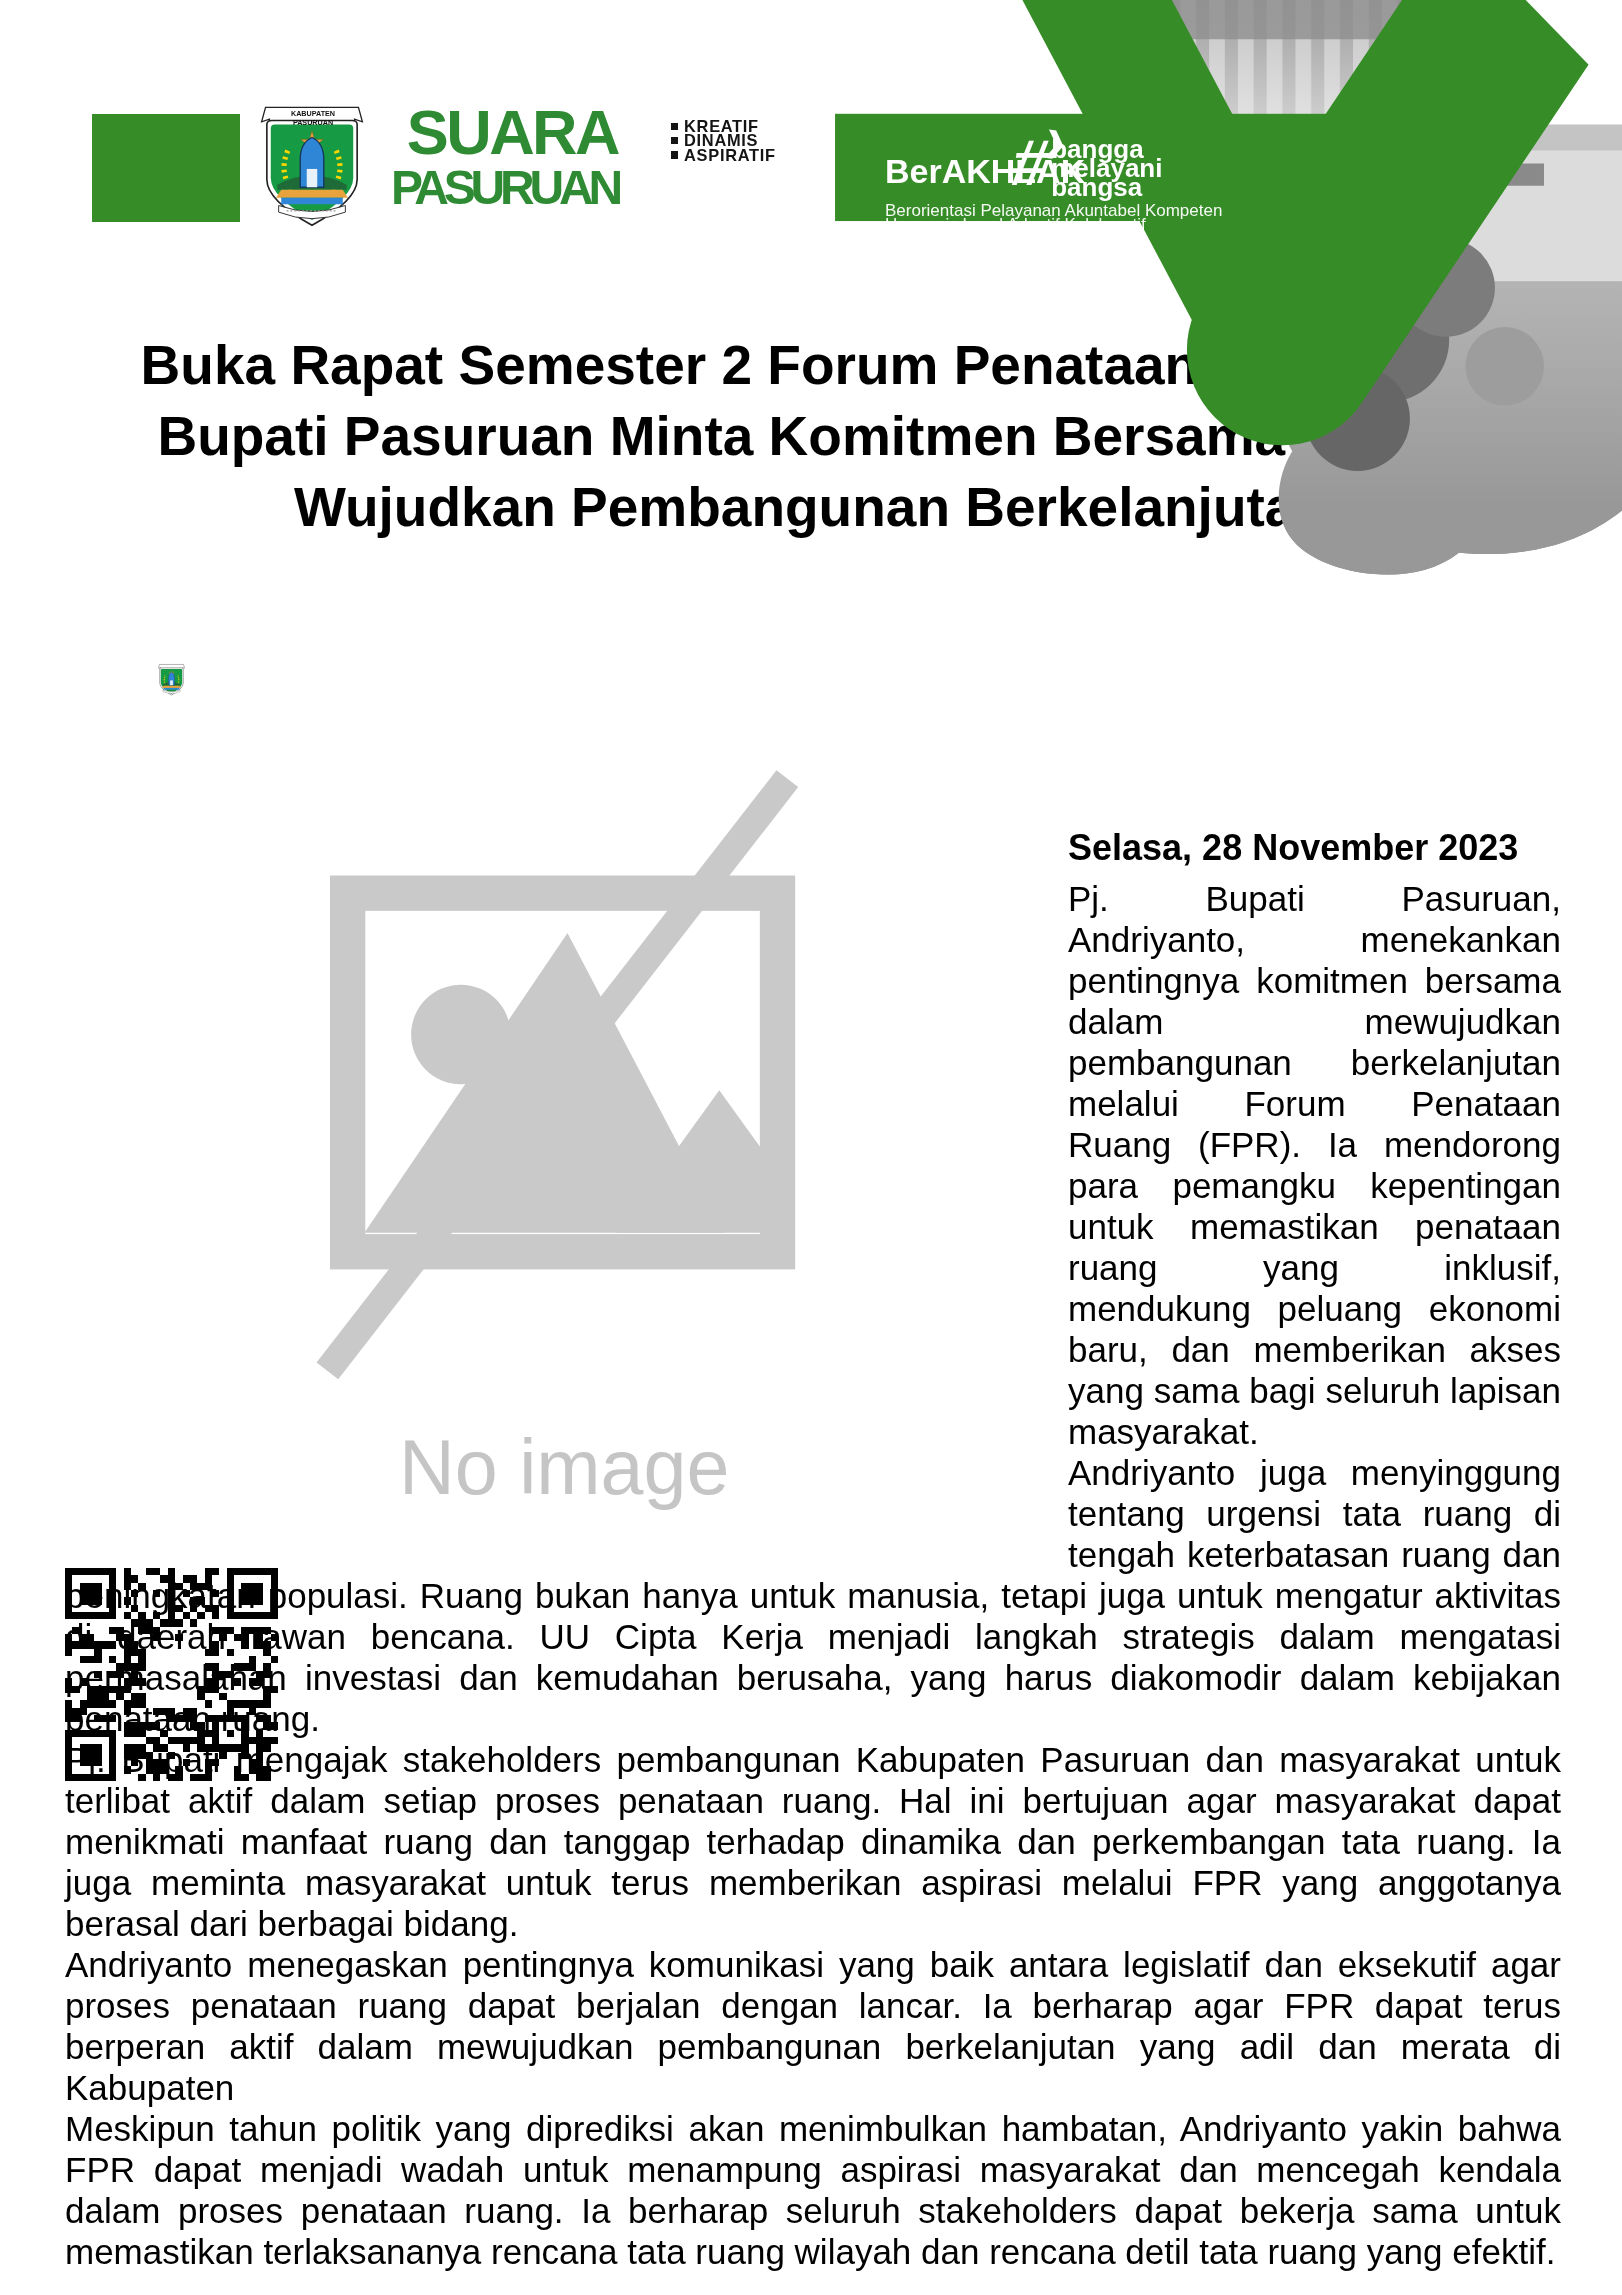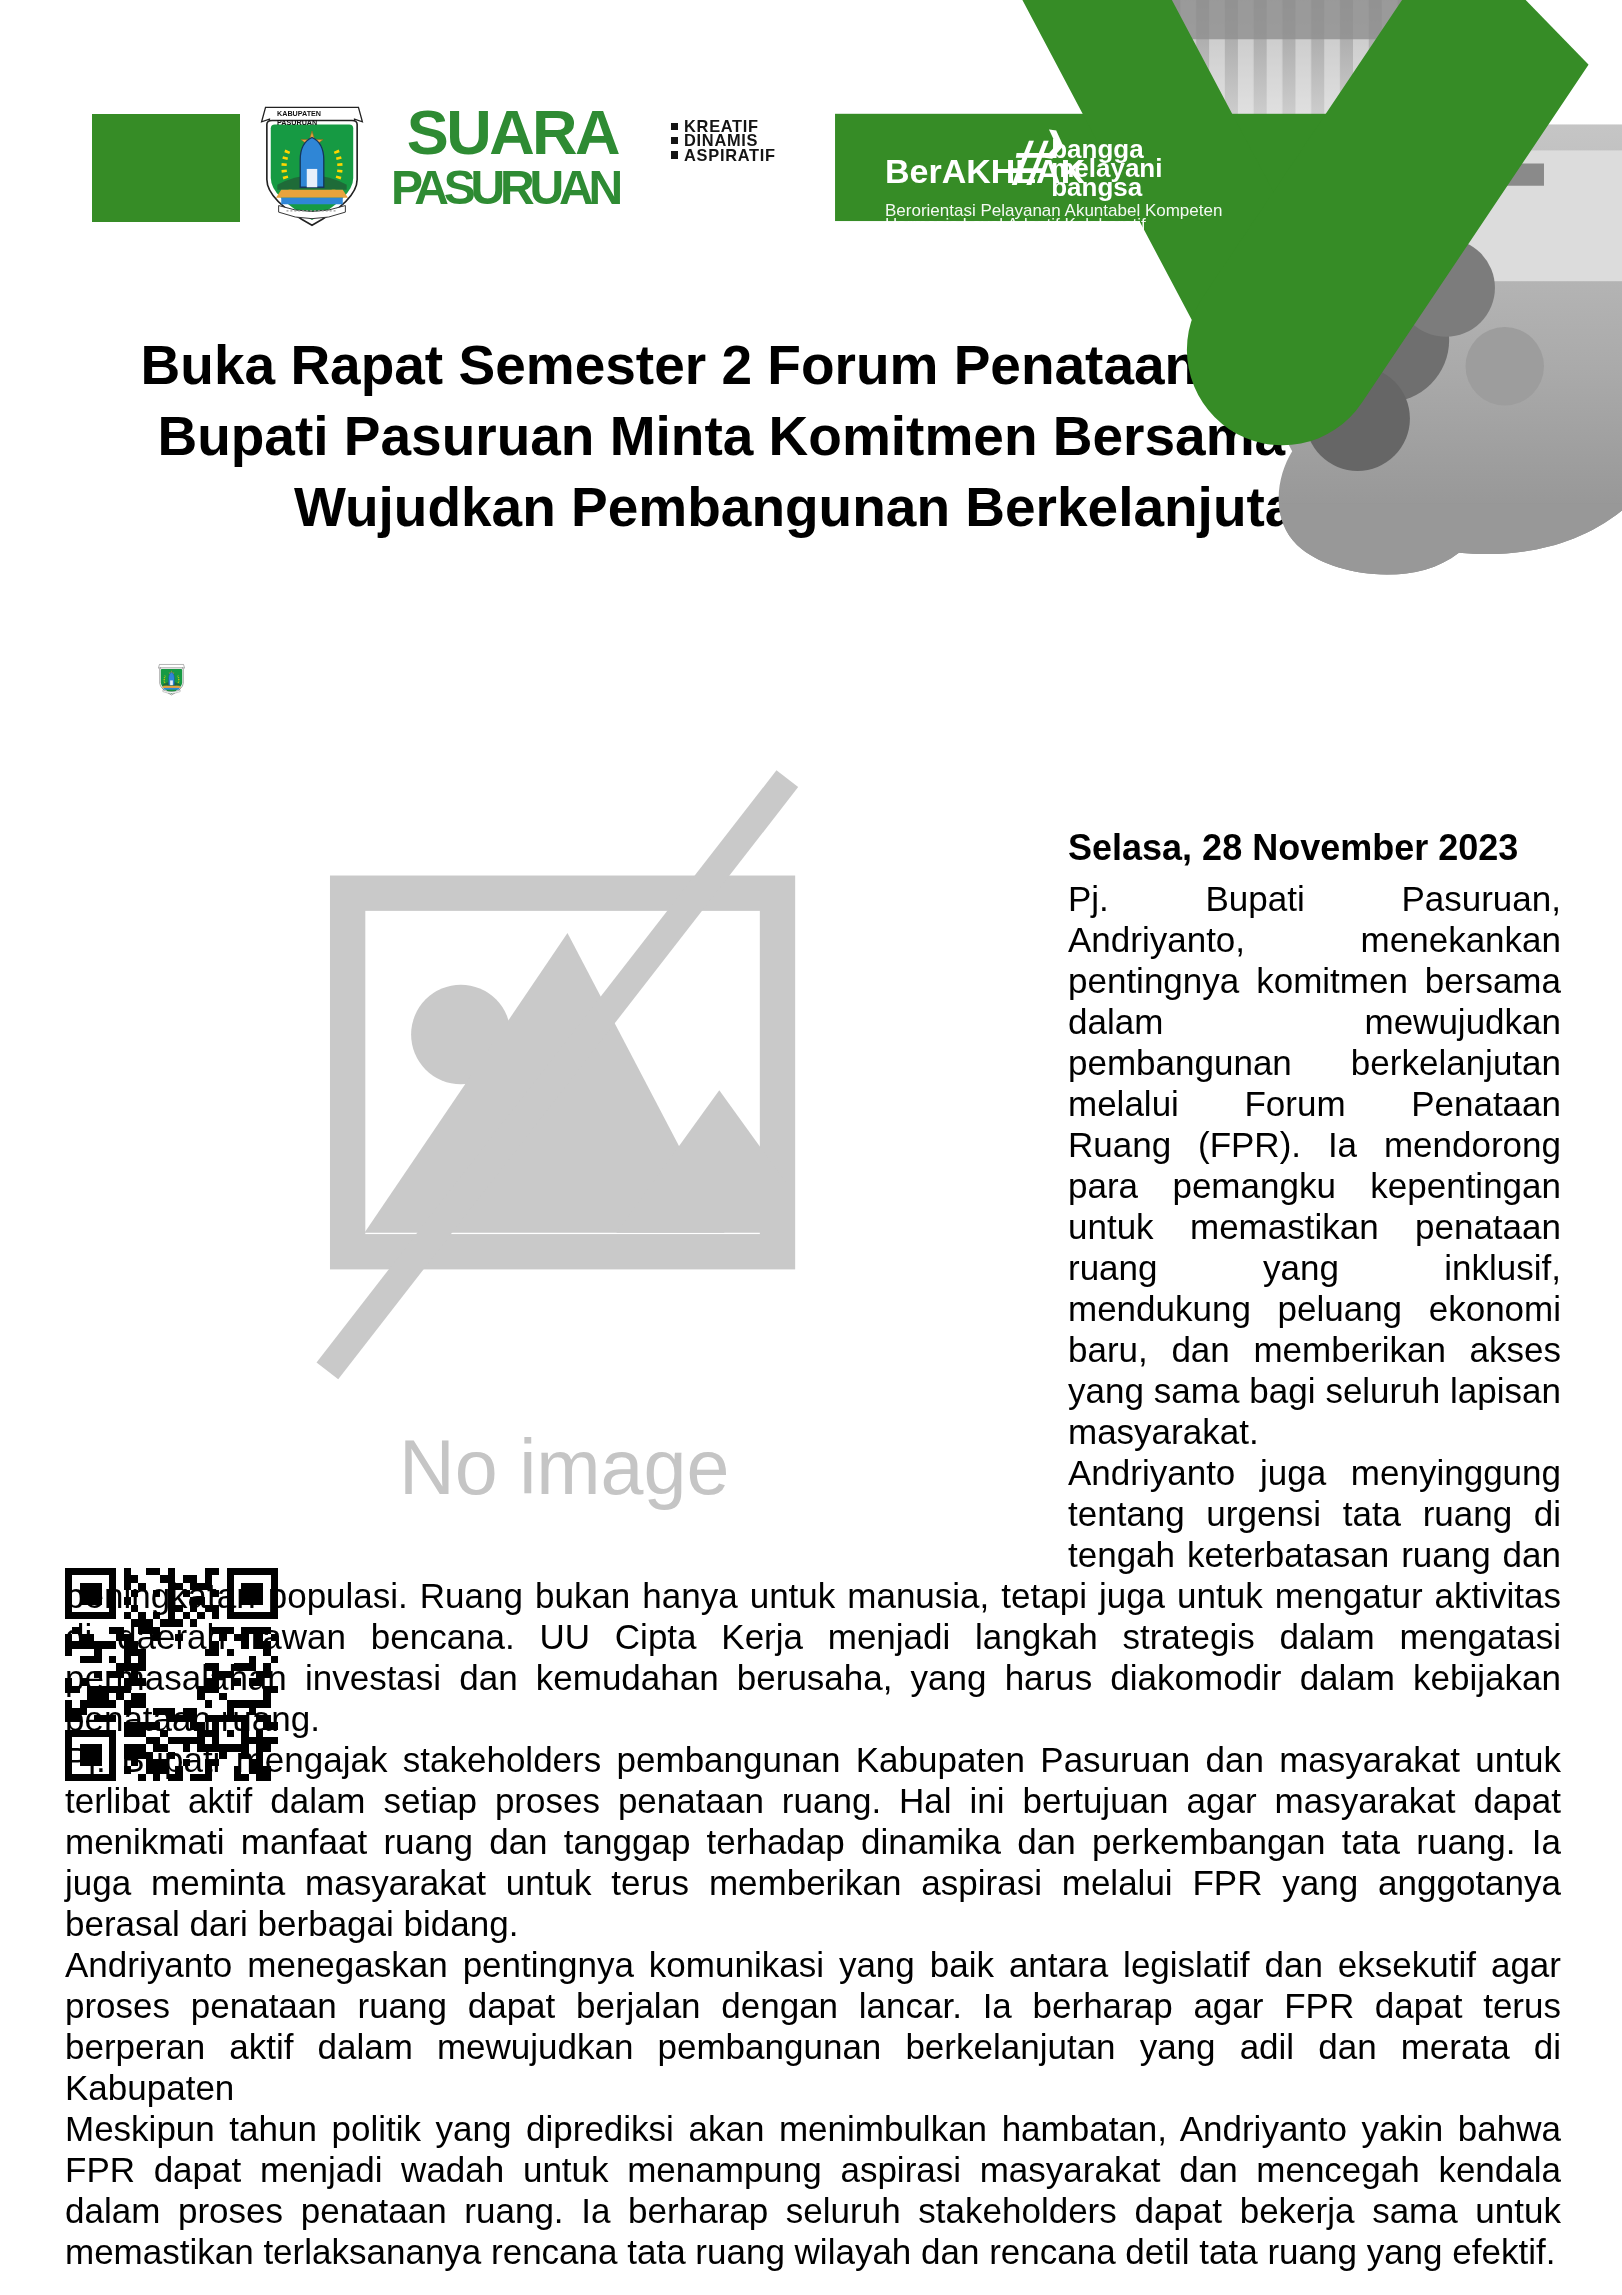--- a/index.html
+++ b/index.html
@@ -102,21 +102,21 @@
       <line x1="1645" y1="-60" x2="1960" y2="535" stroke="#368C26" stroke-width="202" stroke-linecap="round"></line>
       <line x1="1960" y1="535" x2="2540" y2="-330" stroke="#368C26" stroke-width="292" stroke-linecap="round"></line>
     </g>
     <polygon points="2480,0 2332,0 2480,152" fill="#ffffff"></polygon>
   </svg>
 
   <div class="green-rect"></div>
   <svg class="crest" width="106" height="126" viewBox="0 0 162 192">
     <use href="#crest"></use>
   </svg>
-  <div style="position:absolute;left:277px;top:109px;width:72px;text-align:left;font-size:7.2px;font-weight:bold;color:#111;">KABUPATEN PASURUAN</div>
+  <div style="position:absolute;left:277px;top:109px;width:72px;text-align:center;font-size:7.2px;font-weight:bold;color:#111;">KABUPATEN PASURUAN</div>
 
   <div class="brand">
     <div class="s1">SUARA</div>
     <div class="s2">PASURUAN</div>
   </div>
 
   <div class="tags">
     <div class="tag-row">
       <span class="tag-sq"></span>
       <span class="tag-label">KREATIF</span>

